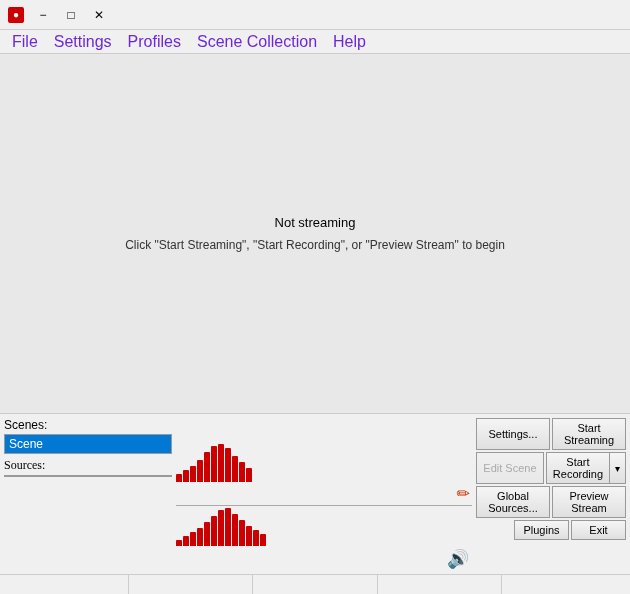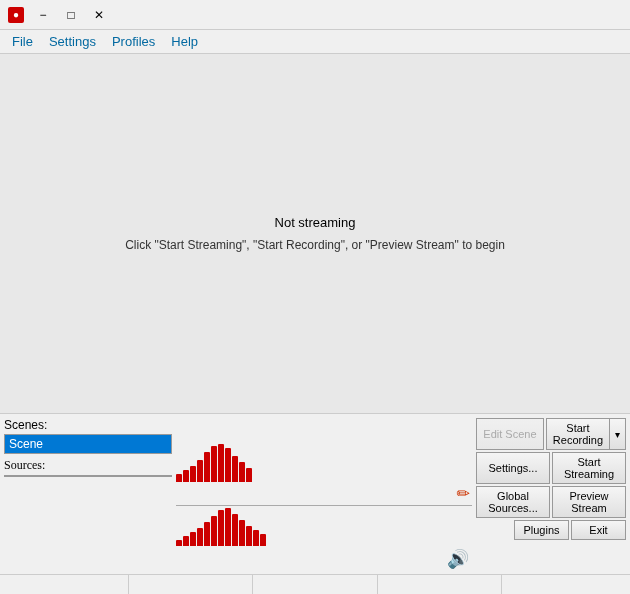--- a/index.html
+++ b/index.html
@@ -62,22 +62,22 @@
       background: #f0f0f0;
       height: 24px;
       display: flex;
       align-items: center;
       padding: 0 4px;
       border-bottom: 1px solid #ccc;
     }
     .menu-item {
       padding: 2px 8px;
       cursor: pointer;
-      font-size: 13px;
-      color: #0369a1;
+      font-size: 16px;
+      color: #6d28d9;
       height: 100%;
       display: flex;
       align-items: center;
     }
 
     
     .main-content {
       background: #e8e8e8;
       display: flex;
       flex-direction: column;
@@ -265,20 +265,21 @@
     <button class="title-bar-btn">−</button>
     <button class="title-bar-btn">□</button>
     <button class="title-bar-btn close">✕</button>
   </div>
 </div>
 
 <div class="menu-bar">
   <div class="menu-item">File</div>
   <div class="menu-item">Settings</div>
   <div class="menu-item">Profiles</div>
+  <div class="menu-item">Scene Collection</div>
   <div class="menu-item">Help</div>
 </div>
 
 <div class="main-content">
   <div class="not-streaming">Not streaming</div>
   <div class="streaming-hint">Click "Start Streaming", "Start Recording", or "Preview Stream" to begin</div>
 </div>
 
 <div class="bottom-panel">
   <div class="bottom-area">
@@ -340,31 +341,31 @@
           </div>
           <div style="display:flex; align-items:flex-end; justify-content:flex-end; padding-right:2px; margin-top:-2px;">
             <span style="font-size:18px; color:#cc3300;">🔊</span>
           </div>
         </div>
       </div>
     </div>
 
     <div class="right-buttons">
       <div style="display:flex; gap:2px;">
+        <button class="btn" style="flex:1;">Settings...</button>
+        <button class="btn" style="flex:1;">Start Streaming</button>
+      </div>
+      <div style="display:flex; gap:2px;">
         <button class="btn" style="flex:1; color:#aaa;" disabled="">Edit Scene</button>
         <div class="btn-split" style="flex:1;">
           <button class="btn-main">Start Recording</button>
           <button class="btn-arrow">▾</button>
         </div>
       </div>
       <div style="display:flex; gap:2px;">
-        <button class="btn" style="flex:1;">Settings...</button>
-        <button class="btn" style="flex:1;">Start Streaming</button>
-      </div>
-      <div style="display:flex; gap:2px;">
         <button class="btn" style="flex:1;text-align:center;">Global Sources...</button>
         <button class="btn" style="flex:1;">Preview Stream</button>
       </div>
       <div style="display:flex; gap:2px;padding-left:38px;">
         <button class="btn" style="flex:1;">Plugins</button>
         <button class="btn" style="flex:1;">Exit</button>
       </div>
     </div>
   </div>
 

